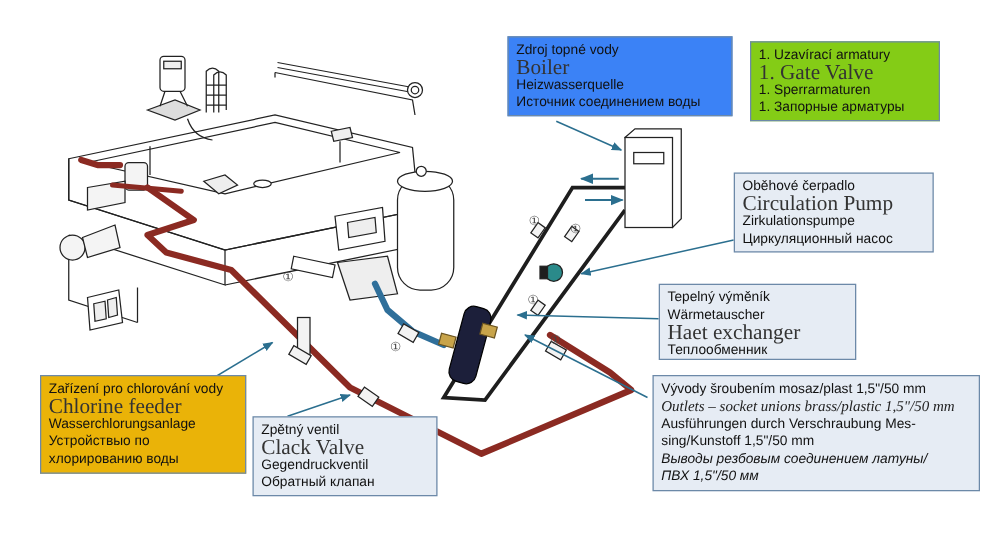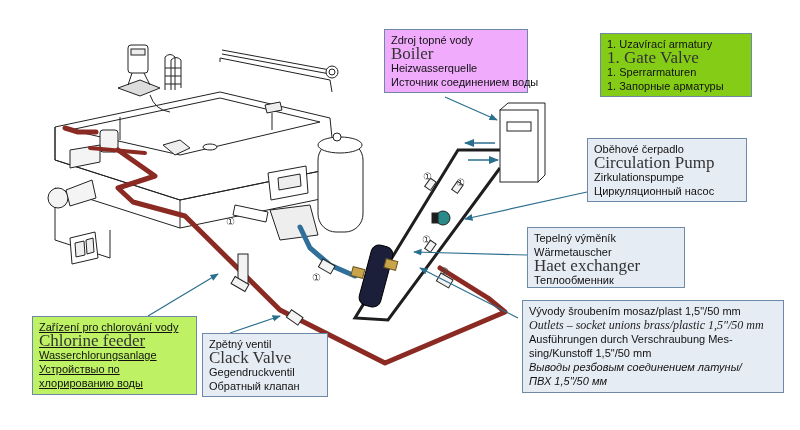--- a/index.html
+++ b/index.html
@@ -142,21 +142,21 @@
   <g stroke="#2b6f8f" stroke-width="1.2" fill="none">
     <line x1="445" y1="97" x2="497" y2="120" marker-end="url(#arr)"></line>
     <line x1="587" y1="192" x2="465" y2="219" marker-end="url(#arr)"></line>
     <line x1="527" y1="255" x2="414" y2="252" marker-end="url(#arr)"></line>
     <line x1="518" y1="318" x2="420" y2="268" marker-end="url(#arr)"></line>
     <line x1="148" y1="316" x2="218" y2="274" marker-end="url(#arr)"></line>
     <line x1="230" y1="333" x2="280" y2="316" marker-end="url(#arr)"></line>
   </g>
 </svg>
 
-<div class="box" style="left: 384px; top: 29px; width: 144px; height: 64px; background: #f0abfc; border-color: rgb(108, 137, 168);">
+<div class="box" style="left: 406px; top: 29px; width: 180px; height: 64px; background: #3b82f6; border-color: rgb(108, 137, 168);">
   <span class="ln">Zdroj topné vody</span>
   <span class="ln serif">Boiler</span>
   <span class="ln">Heizwasserquelle</span>
   <span class="ln">Источник соединением воды</span>
 </div>
 
 <div class="box" style="left: 600px; top: 33px; width: 152px; height: 64px; background: #84cc16; border-color: rgb(108, 137, 168);">
   <span class="ln">1. Uzavírací armatury</span>
   <span class="ln serif">1. Gate Valve</span>
   <span class="ln">1. Sperrarmaturen</span>
@@ -179,26 +179,26 @@
 
 <div class="box" style="left: 522px; top: 300px; width: 262px; height: 93px; background: rgb(230, 236, 244); border-color: rgb(108, 137, 168);">
   <span class="ln">Vývody šroubením mosaz/plast 1,5"/50 mm</span>
   <span class="ln it">Outlets – socket unions brass/plastic 1,5"/50 mm</span>
   <span class="ln">Ausführungen durch Verschraubung Mes-</span>
   <span class="ln">sing/Kunstoff 1,5"/50 mm</span>
   <span class="ln sit">Выводы резбовым соединением латуны/</span>
   <span class="ln sit">ПВХ 1,5"/50 мм</span>
 </div>
 
-<div class="box" style="left: 32px; top: 316px; width: 165px; height: 79px; background: #bef264; border-color: rgb(108, 137, 168); text-decoration: underline;">
+<div class="box" style="left: 32px; top: 300px; width: 165px; height: 79px; background: #eab308; border-color: rgb(108, 137, 168);">
   <span class="ln">Zařízení pro chlorování vody</span>
   <span class="ln serif">Chlorine feeder</span>
   <span class="ln">Wasserchlorungsanlage</span>
   <span class="ln">Устройствыо по</span>
   <span class="ln">хлорированию воды</span>
 </div>
 
-<div class="box" style="left: 202px; top: 333px; width: 126px; height: 64px; background: rgb(230, 236, 244); border-color: rgb(108, 137, 168);">
+<div class="box" style="left: 202px; top: 333px; width: 148px; height: 64px; background: rgb(230, 236, 244); border-color: rgb(108, 137, 168);">
   <span class="ln">Zpětný ventil</span>
   <span class="ln serif">Clack Valve</span>
   <span class="ln">Gegendruckventil</span>
   <span class="ln">Обратный клапан</span>
 </div>
 
 </body></html>

